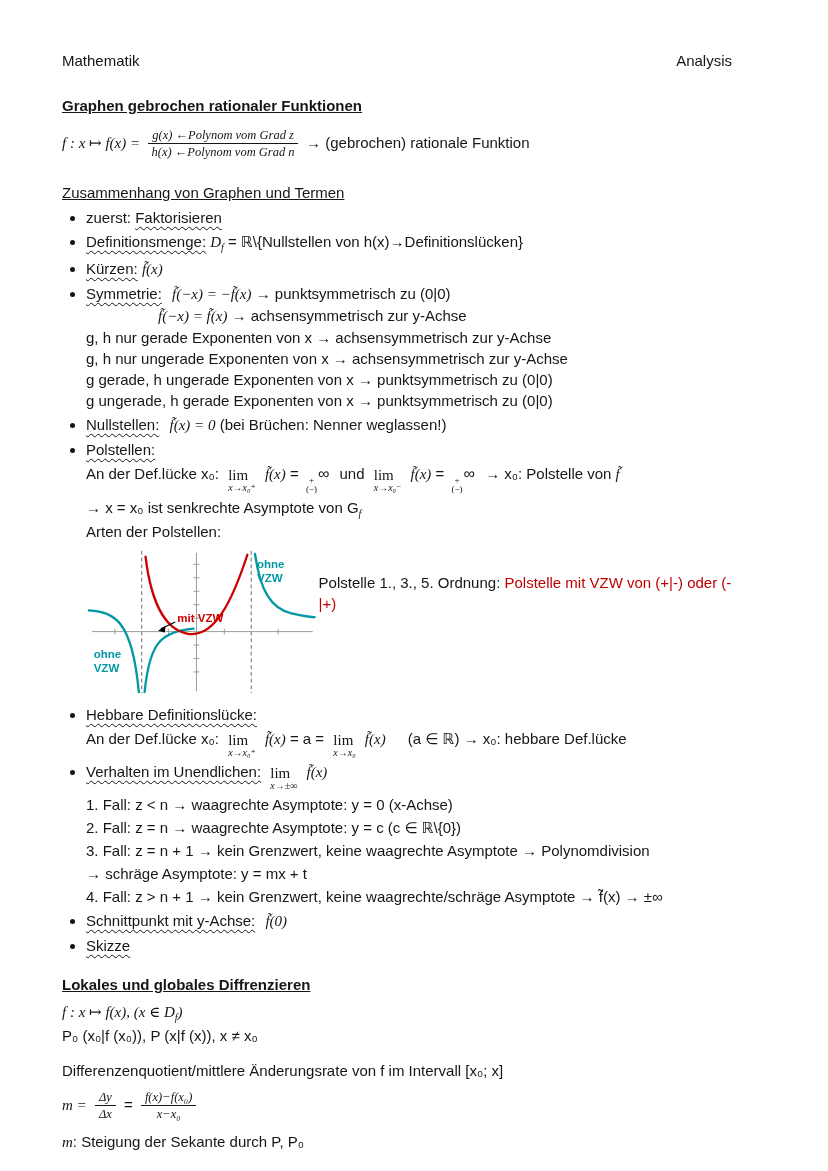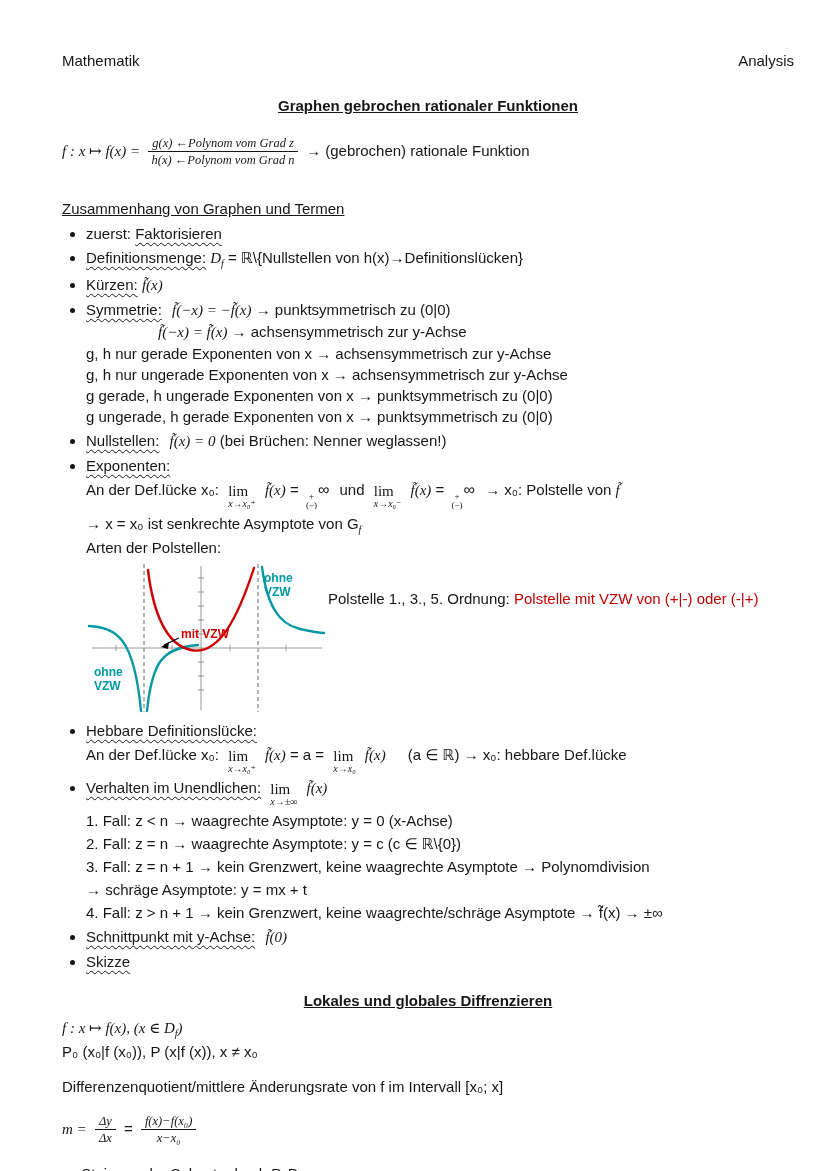--- a/index.html
+++ b/index.html
@@ -1,34 +1,34 @@
 <!DOCTYPE html>
 <html><head>
 <meta charset="utf-8">
 <style>
   html,body{margin:0;padding:0;background:#fff;}
   .page{
     width:828px;height:1171px;box-sizing:border-box;
-    padding:50px 34px 30px 62px;background:#fff;color:#161616;
+    padding:50px 96px 30px 62px;background:#fff;color:#161616;
     font-family:"Liberation Sans","DejaVu Sans",sans-serif;
     font-size:15px;line-height:1.4;overflow:hidden;position:relative;
   }
   .header{display:flex;justify-content:space-between;margin-bottom:24px;}
-  .sect-title{font-weight:bold;text-decoration:underline;margin:12px 0 6px;text-align:center;}
+  .sect-title{font-weight:bold;text-decoration:underline;margin:12px 0 6px;}
   .subhead{text-decoration:underline;margin:16px 0 4px;}
   .subhead2{margin:14px 0 2px;}
   .us{}
   .kw{text-decoration:underline;text-decoration-style:wavy;text-decoration-thickness:1px;text-underline-offset:3px;}
   ul.main{margin:2px 0 0 0;padding-left:24px;}
   ul.main>li{margin-bottom:3px;}
   .math{font-family:"Liberation Serif","DejaVu Serif",serif;font-style:italic;}
   .fline{margin:3px 0;}
   .gapl{margin-left:6px;}
   .gapxl{margin-left:18px;}
-  .frac{display:inline-block;vertical-align:middle;text-align:center;margin:14px 4px;line-height:1.15;}
+  .frac{display:inline-block;vertical-align:middle;text-align:center;margin:6px 4px;line-height:1.15;}
   .frac .num{display:block;border-bottom:1px solid #161616;padding:0 4px 1px;}
   .frac .den{display:block;padding-top:1px;}
   .frac.small{font-size:12.5px;}
   .lim{display:inline-block;vertical-align:-0.8em;margin:0 5px;line-height:1;}
   .lim .l{display:block;font-family:"Liberation Serif","DejaVu Serif",serif;}
   .lim .s{display:block;font-size:10px;font-family:"Liberation Serif","DejaVu Serif",serif;font-style:italic;}
   .pm{display:inline-flex;flex-direction:column;align-items:center;vertical-align:-4px;line-height:1;margin:0 1px 0 3px;font-size:9px;font-family:"Liberation Serif","DejaVu Serif",serif;}
   .pm span{display:block;}
   .inf{font-size:16px;}
   .ind-sym{margin-left:72px;}
@@ -103,21 +103,21 @@
     </li>
 
     <li>
       <span class="kw">Nullstellen:</span>
       <span class="math gapl">f̃(x) = 0</span>
       <span>(bei Brüchen: Nenner weglassen!)</span>
     </li>
 
     <li>
       <div>
-        <span class="kw">Exponenten:</span>
+        <span class="kw">Polstellen:</span>
       </div>
       <div class="fline">
         <span>An der Def.lücke x₀:</span>
         <span class="lim"><span class="l">lim</span><span class="s">x→x₀⁺</span></span>
         <span class="math">f̃(x)</span>
         <span>=</span>
         <span class="pm">
             <span>+</span>
             <span>(−)</span>
           </span><span class="inf">∞</span>

